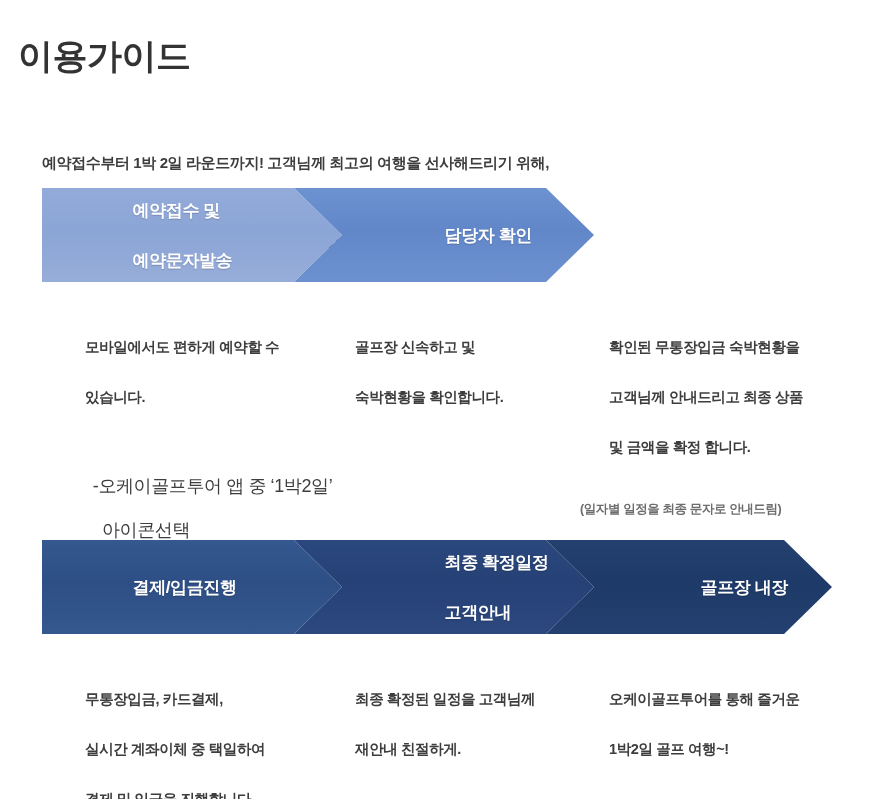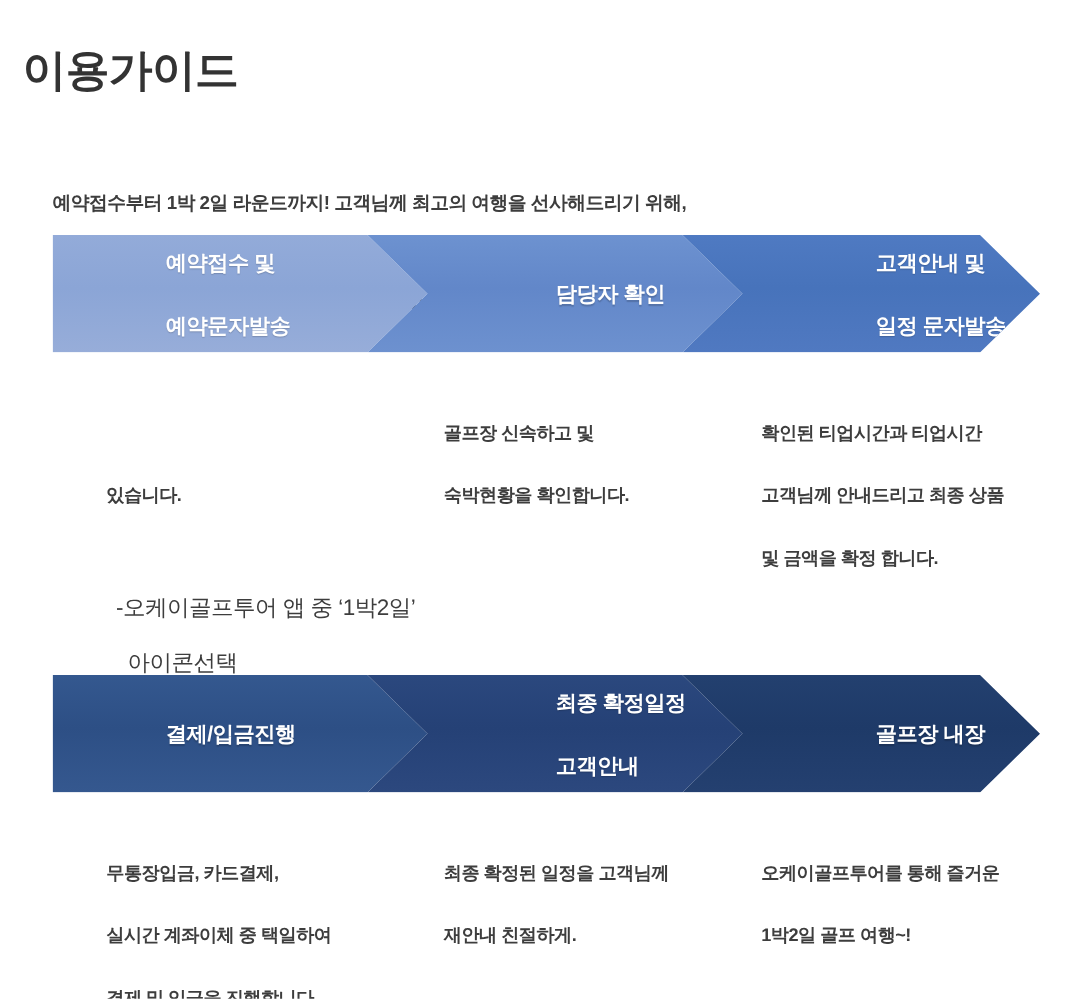--- a/index.html
+++ b/index.html
@@ -173,55 +173,50 @@
         <span>예약문자발송</span>
       </div>
     </div>
 
     <div class="chev seg2">
       <div class="chev-label">
         <span>담당자 확인</span>
       </div>
     </div>
 
-    <div class="chev seg3">
-      <div class="chev-label">
-        <span>고객안내 및</span><br>
-        <span>일정 문자발송</span>
-      </div>
-    </div>
 
   </div>
 
   <div class="body-cols">
 
     <div class="col col-1">
       <div class="col-body">
-        <br>
+        <span>모바일에서도 편하게 예약할 수</span><br>
         <span>있습니다.</span>
       </div>
       <div class="col-note">
         <span>-오케이골프투어 앱 중 ‘1박2일’</span><br>
         <span>  아이콘선택</span>
       </div>
     </div>
 
     <div class="col col-2">
       <div class="col-body">
         <span>골프장 신속하고 및</span><br>
         <span>숙박현황을 확인합니다.</span>
       </div>
     </div>
 
     <div class="col col-3">
       <div class="col-body">
-        <span>확인된 티업시간과 티업시간</span><br>
+        <span>확인된 무통장입금 숙박현황을</span><br>
         <span>고객님께 안내드리고 최종 상품</span><br>
         <span>및 금액을 확정 합니다.</span>
       </div>
+      <div class="col-subnote">(일자별 일정을 최종 문자로 안내드림)</div>
     </div>
 
   </div>
 </div>
 
 <div class="flow-row" id="flow-row-2">
 
   <div class="banner-strip">
 
     <div class="chev seg1">

